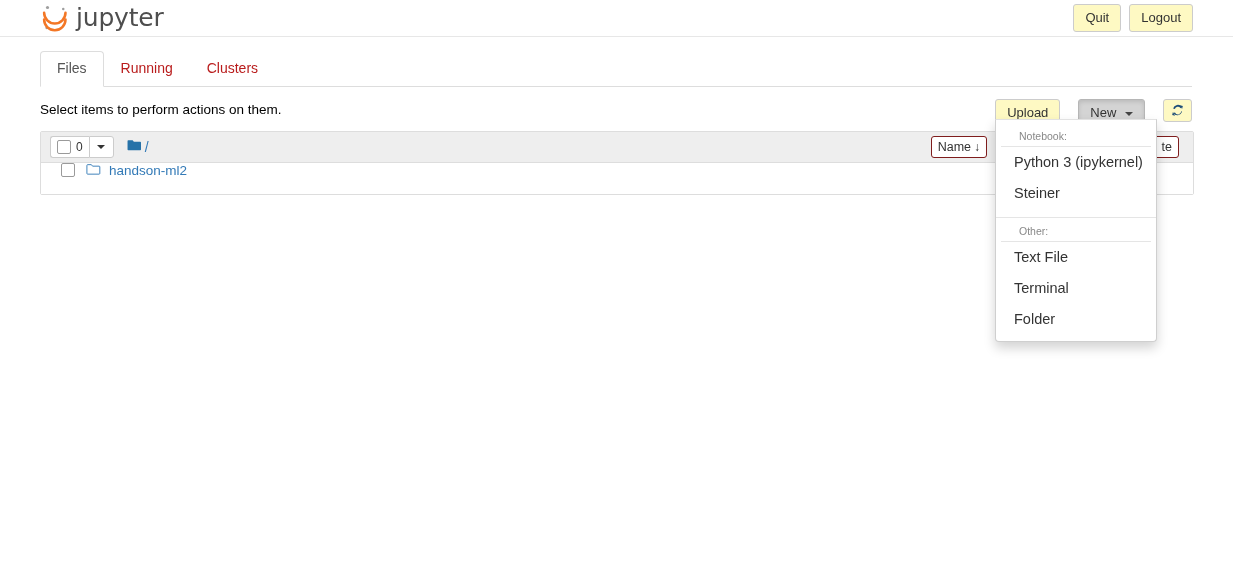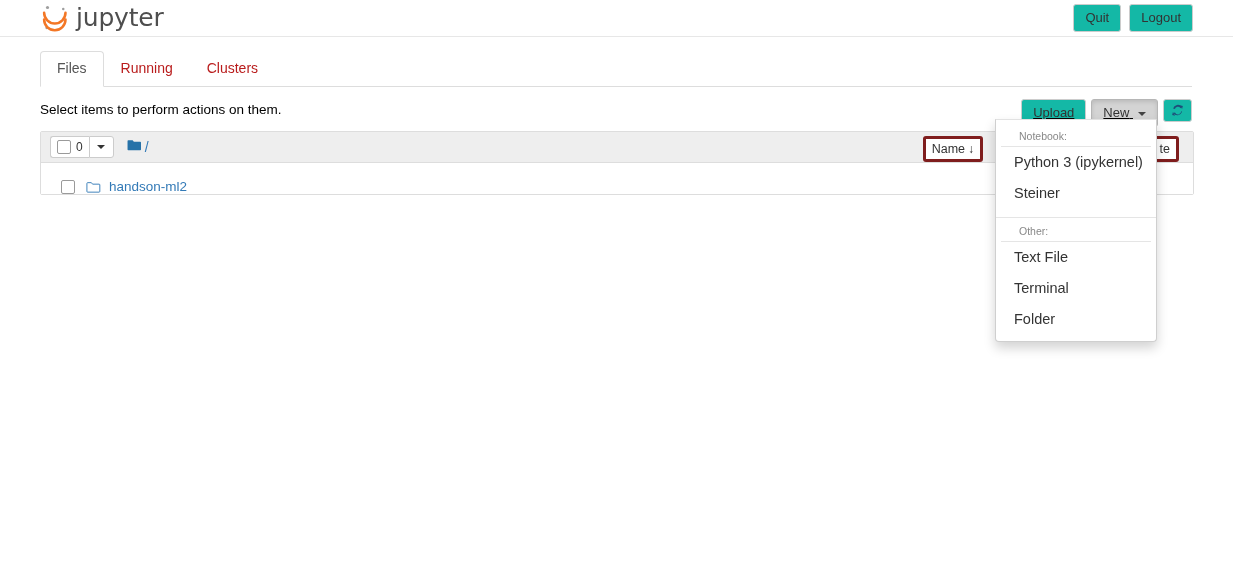--- a/index.html
+++ b/index.html
@@ -47,21 +47,21 @@
     position: absolute;
     right: 40px;
     top: 4px;
     display: flex;
     gap: 8px;
   }
   .btn {
     font-family: "Liberation Sans", sans-serif;
     font-size: 13px;
     color: #333333;
-    background: #14b8a6;
+    background: #fef9c3;
     border: 1px solid #cccccc;
     border-radius: 3px;
     padding: 5px 11px;
     line-height: 1.2;
     cursor: pointer;
     white-space: nowrap;
   }
   .btn.pressed {
     background: #d4d4d4;
     border-color: #b6b6b6;
@@ -118,23 +118,22 @@
     left: 40px;
     top: 3px;
     font-size: 13.5px;
     color: #000000;
   }
   #toolbar-actions {
     position: absolute;
     right: 41px;
     top: 0px;
     display: flex;
-    gap: 5px;
+    gap: 18px;
     align-items: flex-start;
-    text-decoration: underline;
   }
 
   
   .refresh-ico { display:block; }
 
   
   #new-dropdown {
     position: absolute;
     left: 995px;
     top: 119px;
@@ -241,21 +240,21 @@
 
   .sort-area {
     position: absolute;
     right: 0px;
     top: 4px;
     display: flex;
     align-items: center;
   }
   .sort-btn {
     background: #ffffff;
-    border: 3px solid #7f1d1d;
+    border: 1px solid #7f1d1d;
     border-radius: 3px;
     font-size: 12.5px;
     color: #333333;
     padding: 3px 6px;
     display: flex;
     align-items: center;
     gap: 3px;
     cursor: pointer;
     white-space: nowrap;
   }
@@ -265,21 +264,21 @@
     width: 28px;
     margin-right: 14px;
     justify-content: flex-end;
   }
   .sort-date span { direction: ltr; }
   .arrow-down { color: #2b2b2b; font-size: 12px; }
 
   .file-row {
     height: 31px;
     display: flex;
-    align-items: flex-end;
+    align-items: flex-start;
     padding-left: 20px;
     background: #ffffff;
   }
   .file-row .chk { margin-right: 11px; }
   .file-name {
     color: #337ab7;
     font-size: 13.5px;
     text-decoration: none;
     cursor: pointer;
     margin-left: 8px;

